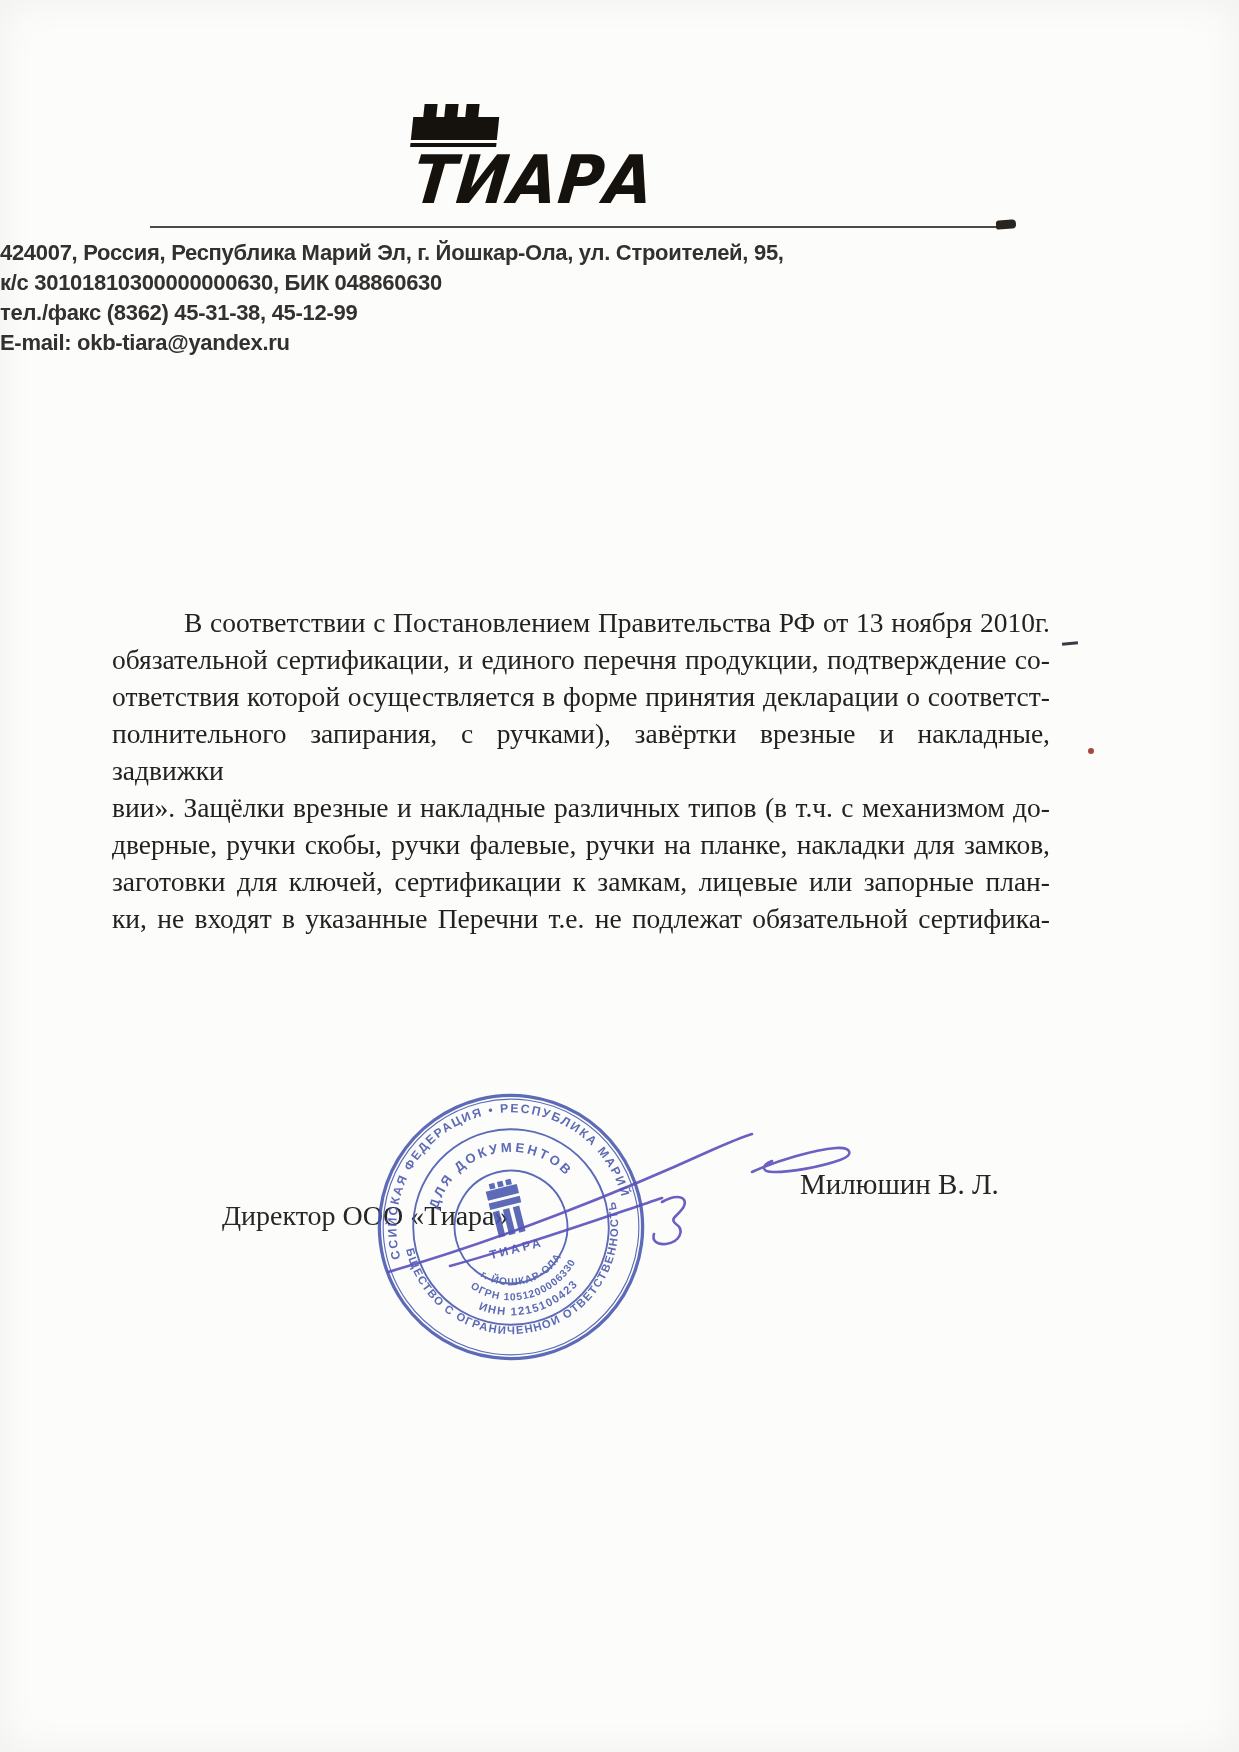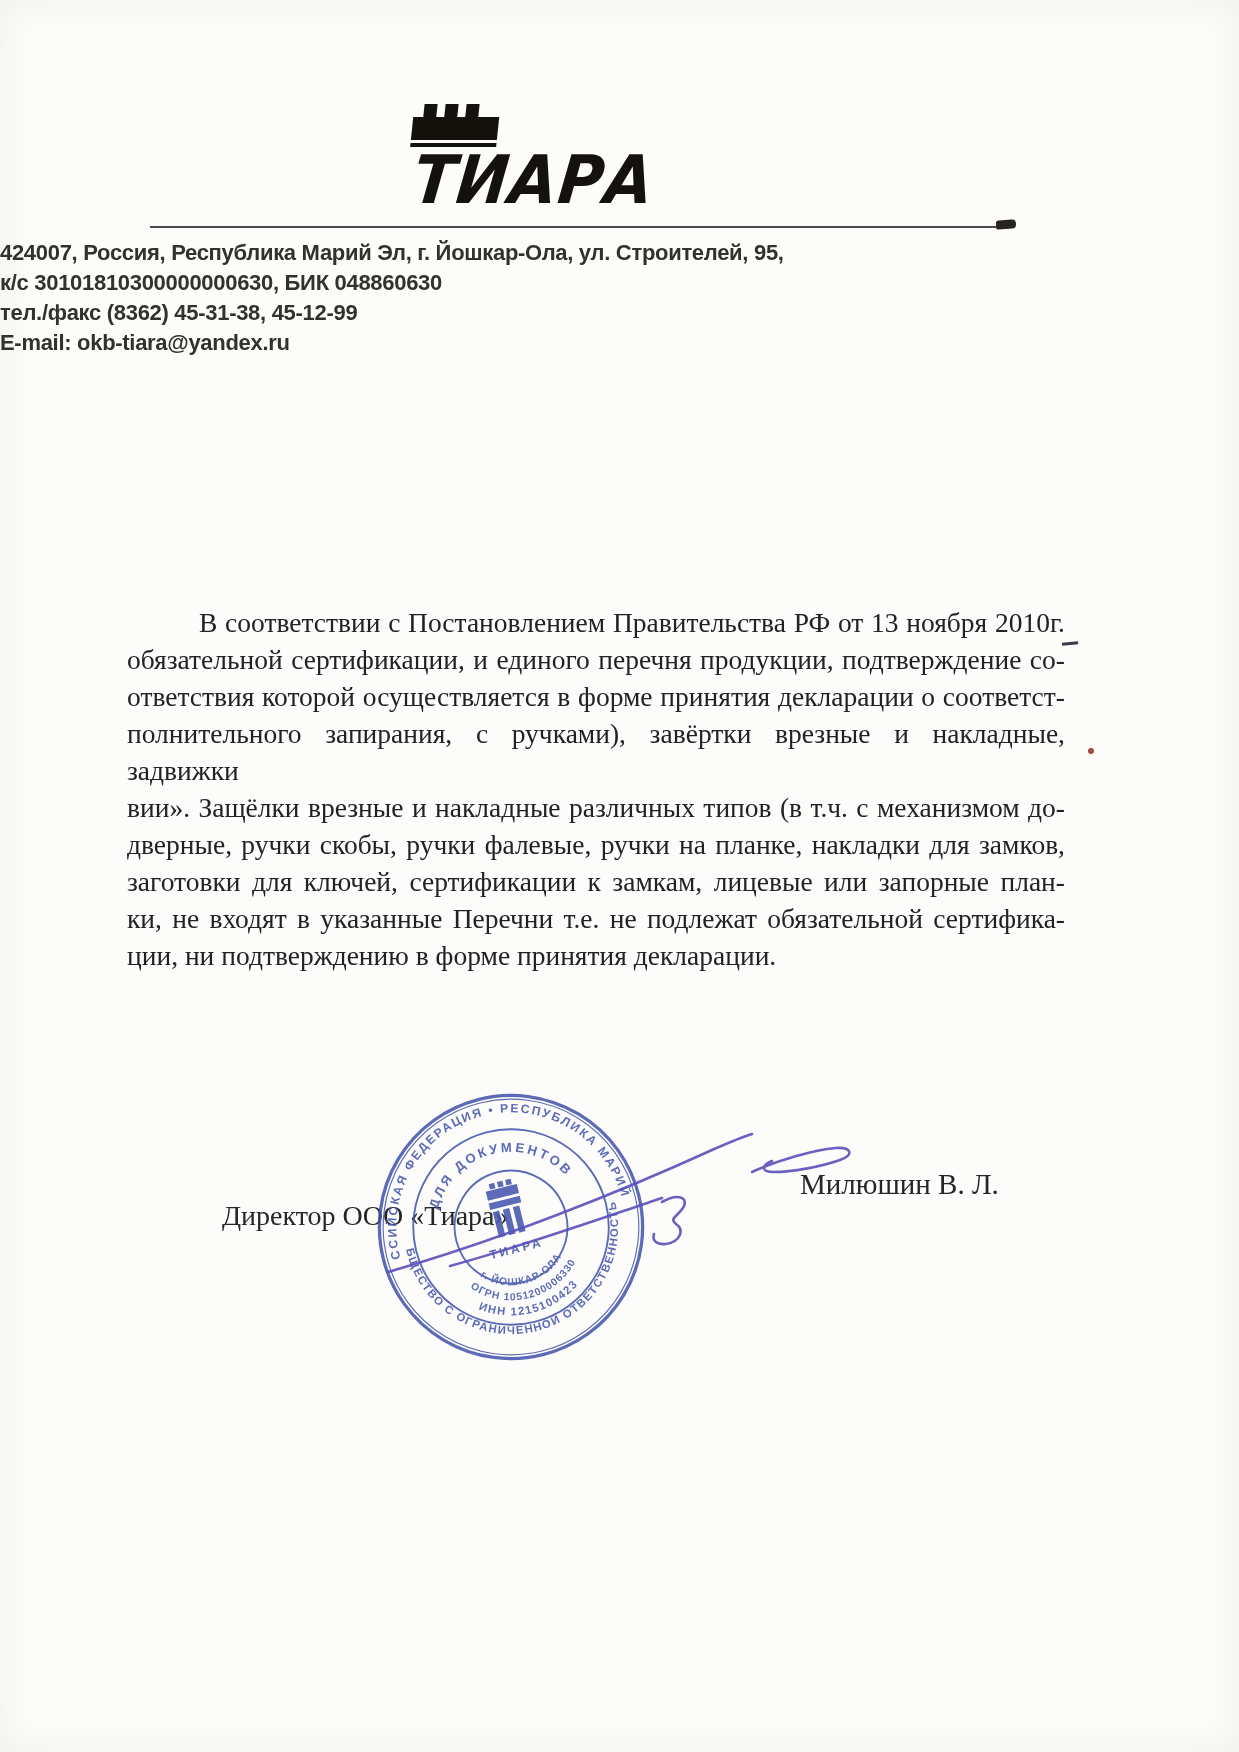--- a/index.html
+++ b/index.html
@@ -31,21 +31,21 @@
   .rule-mark{position:absolute;left:996px;top:220px;width:20px;height:9px;background:#2a241f;border-radius:3px 4px 4px 2px;transform:rotate(-4deg);}
   .contacts{
     position:absolute;left:0;top:238px;width:1180px;
     text-align:left;
     font-family:"Liberation Sans", sans-serif;
     font-weight:bold;font-size:22px;line-height:30px;
     color:#33312f;letter-spacing:-0.3px;
   }
   
   .bodytext{
-    position:absolute;left:127px;top:604px;width:938px;
+    position:absolute;left:112px;top:604px;width:938px;
     font-size:27.5px;line-height:37px;color:#222;
   }
   .bline{text-align:justify;text-align-last:justify;}
   .bline.first{text-indent:72px;}
   .bline.last{text-align-last:left;}
   .pen-dash{position:absolute;left:1062px;top:642px;width:16px;height:3px;background:#3a3a46;transform:rotate(-6deg);}
   .ink-dot{position:absolute;left:1088px;top:748px;width:6px;height:6px;border-radius:50%;background:#a3473f;}
   
   .sig-role{position:absolute;left:222px;top:1200px;font-size:28px;color:#262626;}
   .sig-name{position:absolute;left:800px;top:1168px;font-size:29px;color:#262626;}
@@ -84,21 +84,20 @@
 
   <div class="bodytext">
     <div class="bline first">В соответствии с Постановлением Правительства РФ от 13 ноября 2010г.</div>
     <div class="bline">обязательной сертификации, и единого перечня продукции, подтверждение со-</div>
     <div class="bline">ответствия которой осуществляется в форме принятия декларации о соответст-</div>
     <div class="bline">полнительного запирания, с ручками), завёртки врезные и накладные, задвижки</div>
     <div class="bline">вии». Защёлки врезные и накладные различных типов (в т.ч. с механизмом до-</div>
     <div class="bline">дверные, ручки скобы, ручки фалевые, ручки на планке, накладки для замков,</div>
     <div class="bline">заготовки для ключей, сертификации к замкам, лицевые или запорные план-</div>
     <div class="bline">ки, не входят в указанные Перечни т.е. не подлежат обязательной сертифика-</div>
-    <div class="bline last">ции, ни подтверждению в форме принятия декларации.</div>
   </div>
   <div class="pen-dash"></div>
   <div class="ink-dot"></div>
 
   <div class="sig-role">Директор ООО «Тиара»</div>
   <div class="sig-name">Милюшин В. Л.</div>
 
   <svg class="stamp" viewBox="0 0 300 300">
     <g fill="none" stroke="#4656ae">
       <circle cx="150" cy="150" r="140" stroke-width="3.5"></circle>

